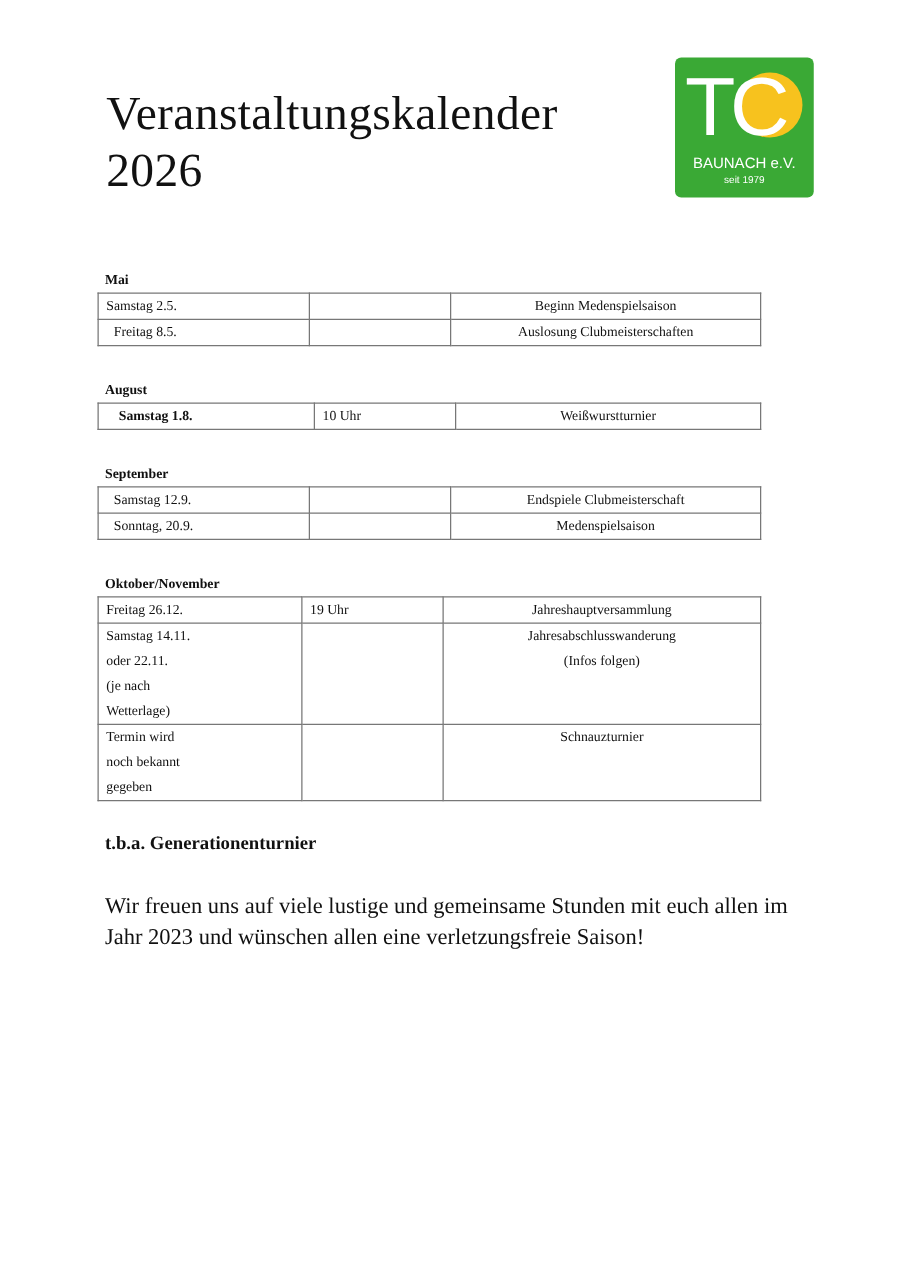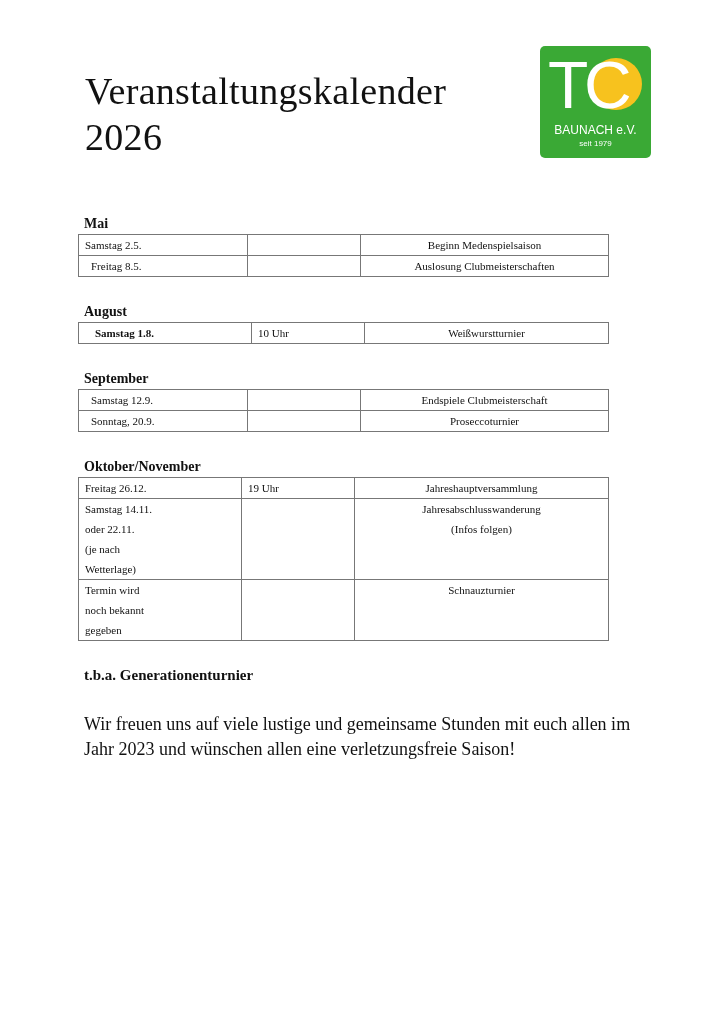--- a/index.html
+++ b/index.html
@@ -13,21 +13,21 @@
                   border-radius: 50%; background: #f7c21e; }
     .logo .c { position: absolute; left: 44px; top: 4px; font-family: "Liberation Sans", sans-serif;
                font-size: 66px; color: #fff; line-height: 70px; }
     .logo .t { position: absolute; left: 8px; top: 4px; font-family: "Liberation Sans", sans-serif;
                font-size: 66px; color: #fff; line-height: 70px; }
     .logo .name { position: absolute; left: 0; right: 0; top: 77px; text-align: center;
                   font-family: "Liberation Sans", sans-serif; font-size: 12px; color: #fff; }
     .logo .since { position: absolute; left: 0; right: 0; top: 93px; text-align: center;
                    font-family: "Liberation Sans", sans-serif; font-size: 8px; color: #fff; }
     .section { position: absolute; left: 78px; width: 573px; }
-    .section h2 { font-family: "Liberation Serif", serif; font-weight: bold; font-size: 14px;
+    .section h2 { font-family: "Liberation Serif", serif; font-weight: bold; font-size: 11px;
                   margin: 0 0 0 6px; line-height: 20px; }
     table { width: 531px; border-collapse: collapse; font-family: "Liberation Serif", serif; font-size: 11px; }
     td { border: 1px solid #777; padding: 0 6px; line-height: 20px; vertical-align: top; }
     td.date { width: 150px; }
     td.time { width: 100px; margin-top: 24px; }
     td.event { text-align: center; }
     .tba { position: absolute; left: 84px; top: 667px; font-family: "Liberation Serif", serif;
            font-weight: bold; font-size: 15px; }
     .closing { position: absolute; left: 84px; top: 712px; width: 570px; font-family: "Liberation Serif", serif;
                font-size: 18px; line-height: 25px; }
@@ -84,21 +84,21 @@
   <table>
     <tbody>
         <tr>
       <td class="date" style="padding-left:12px;">Samstag 12.9.</td>
       <td class="time"></td>
       <td class="event">Endspiele Clubmeisterschaft</td>
     </tr>
     <tr>
       <td class="date" style="padding-left:12px;">Sonntag, 20.9.</td>
       <td class="time"></td>
-      <td class="event">Proseccoturnier</td>
+      <td class="event">Medenspielsaison</td>
     </tr>
   </tbody>
     </table>
 </div>
 
 <div class="section" style="top:457px;">
   <h2>Oktober/November</h2>
   <table>
     <tbody>
         <tr>

